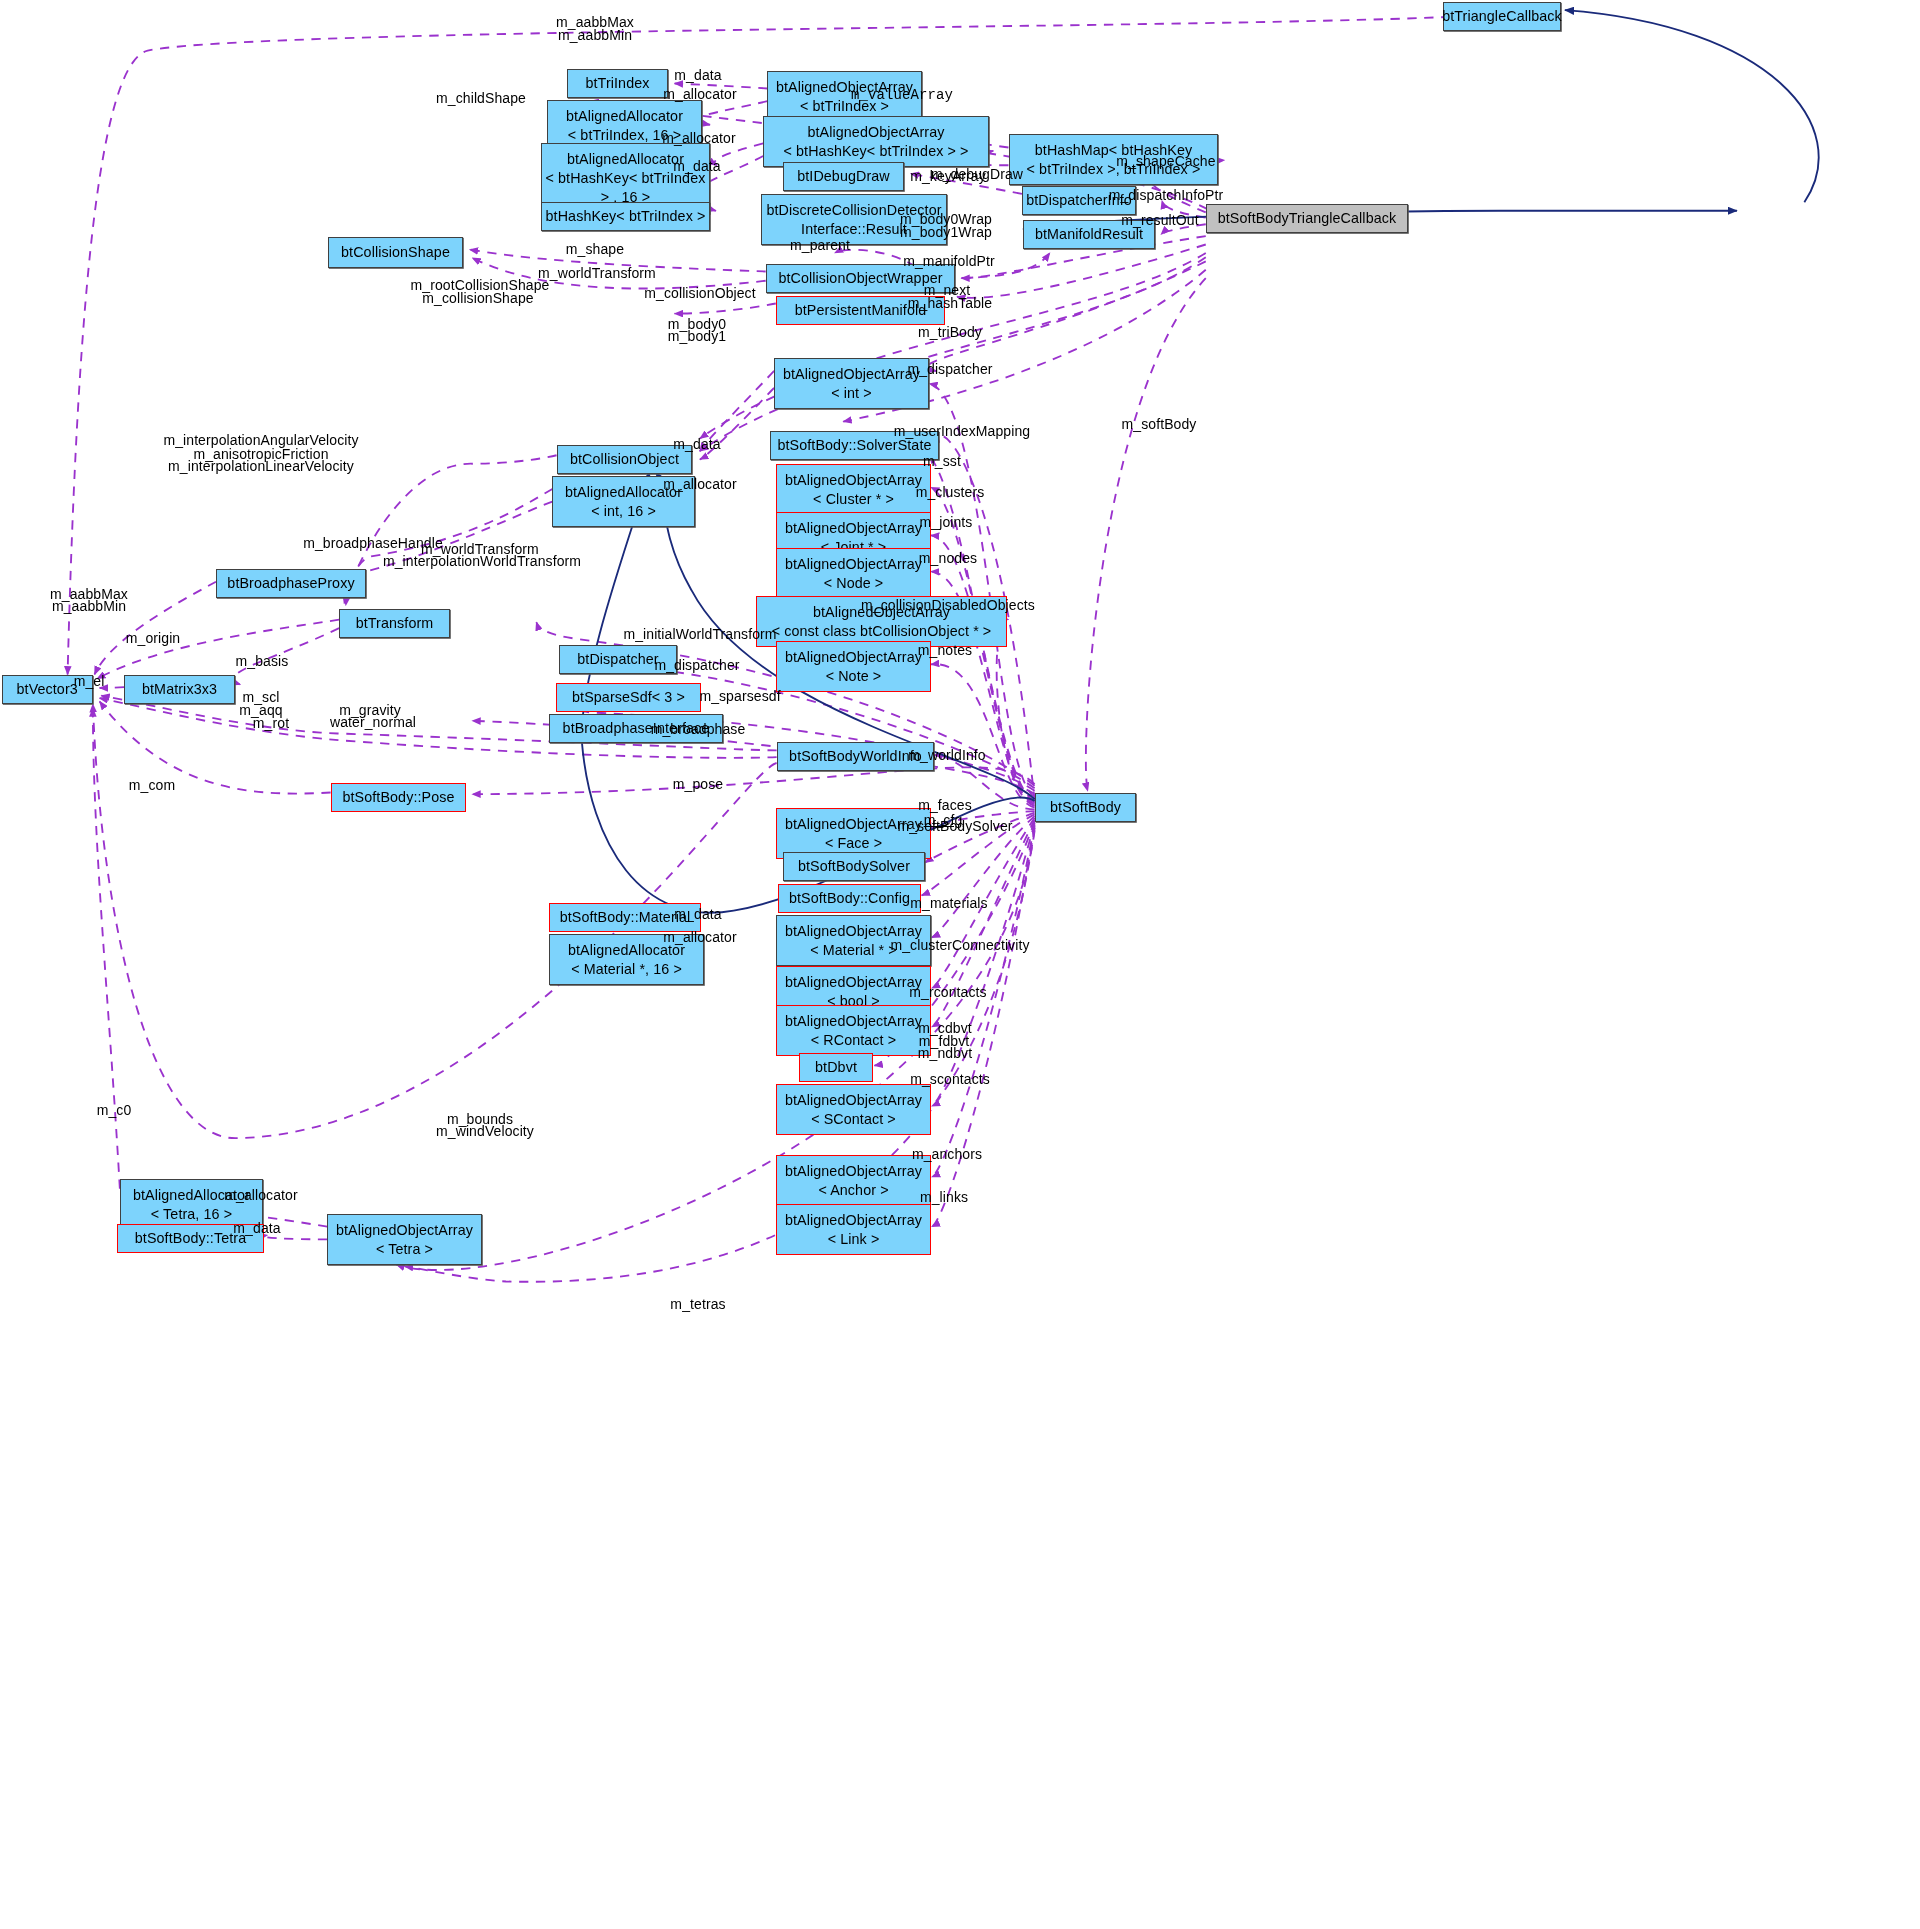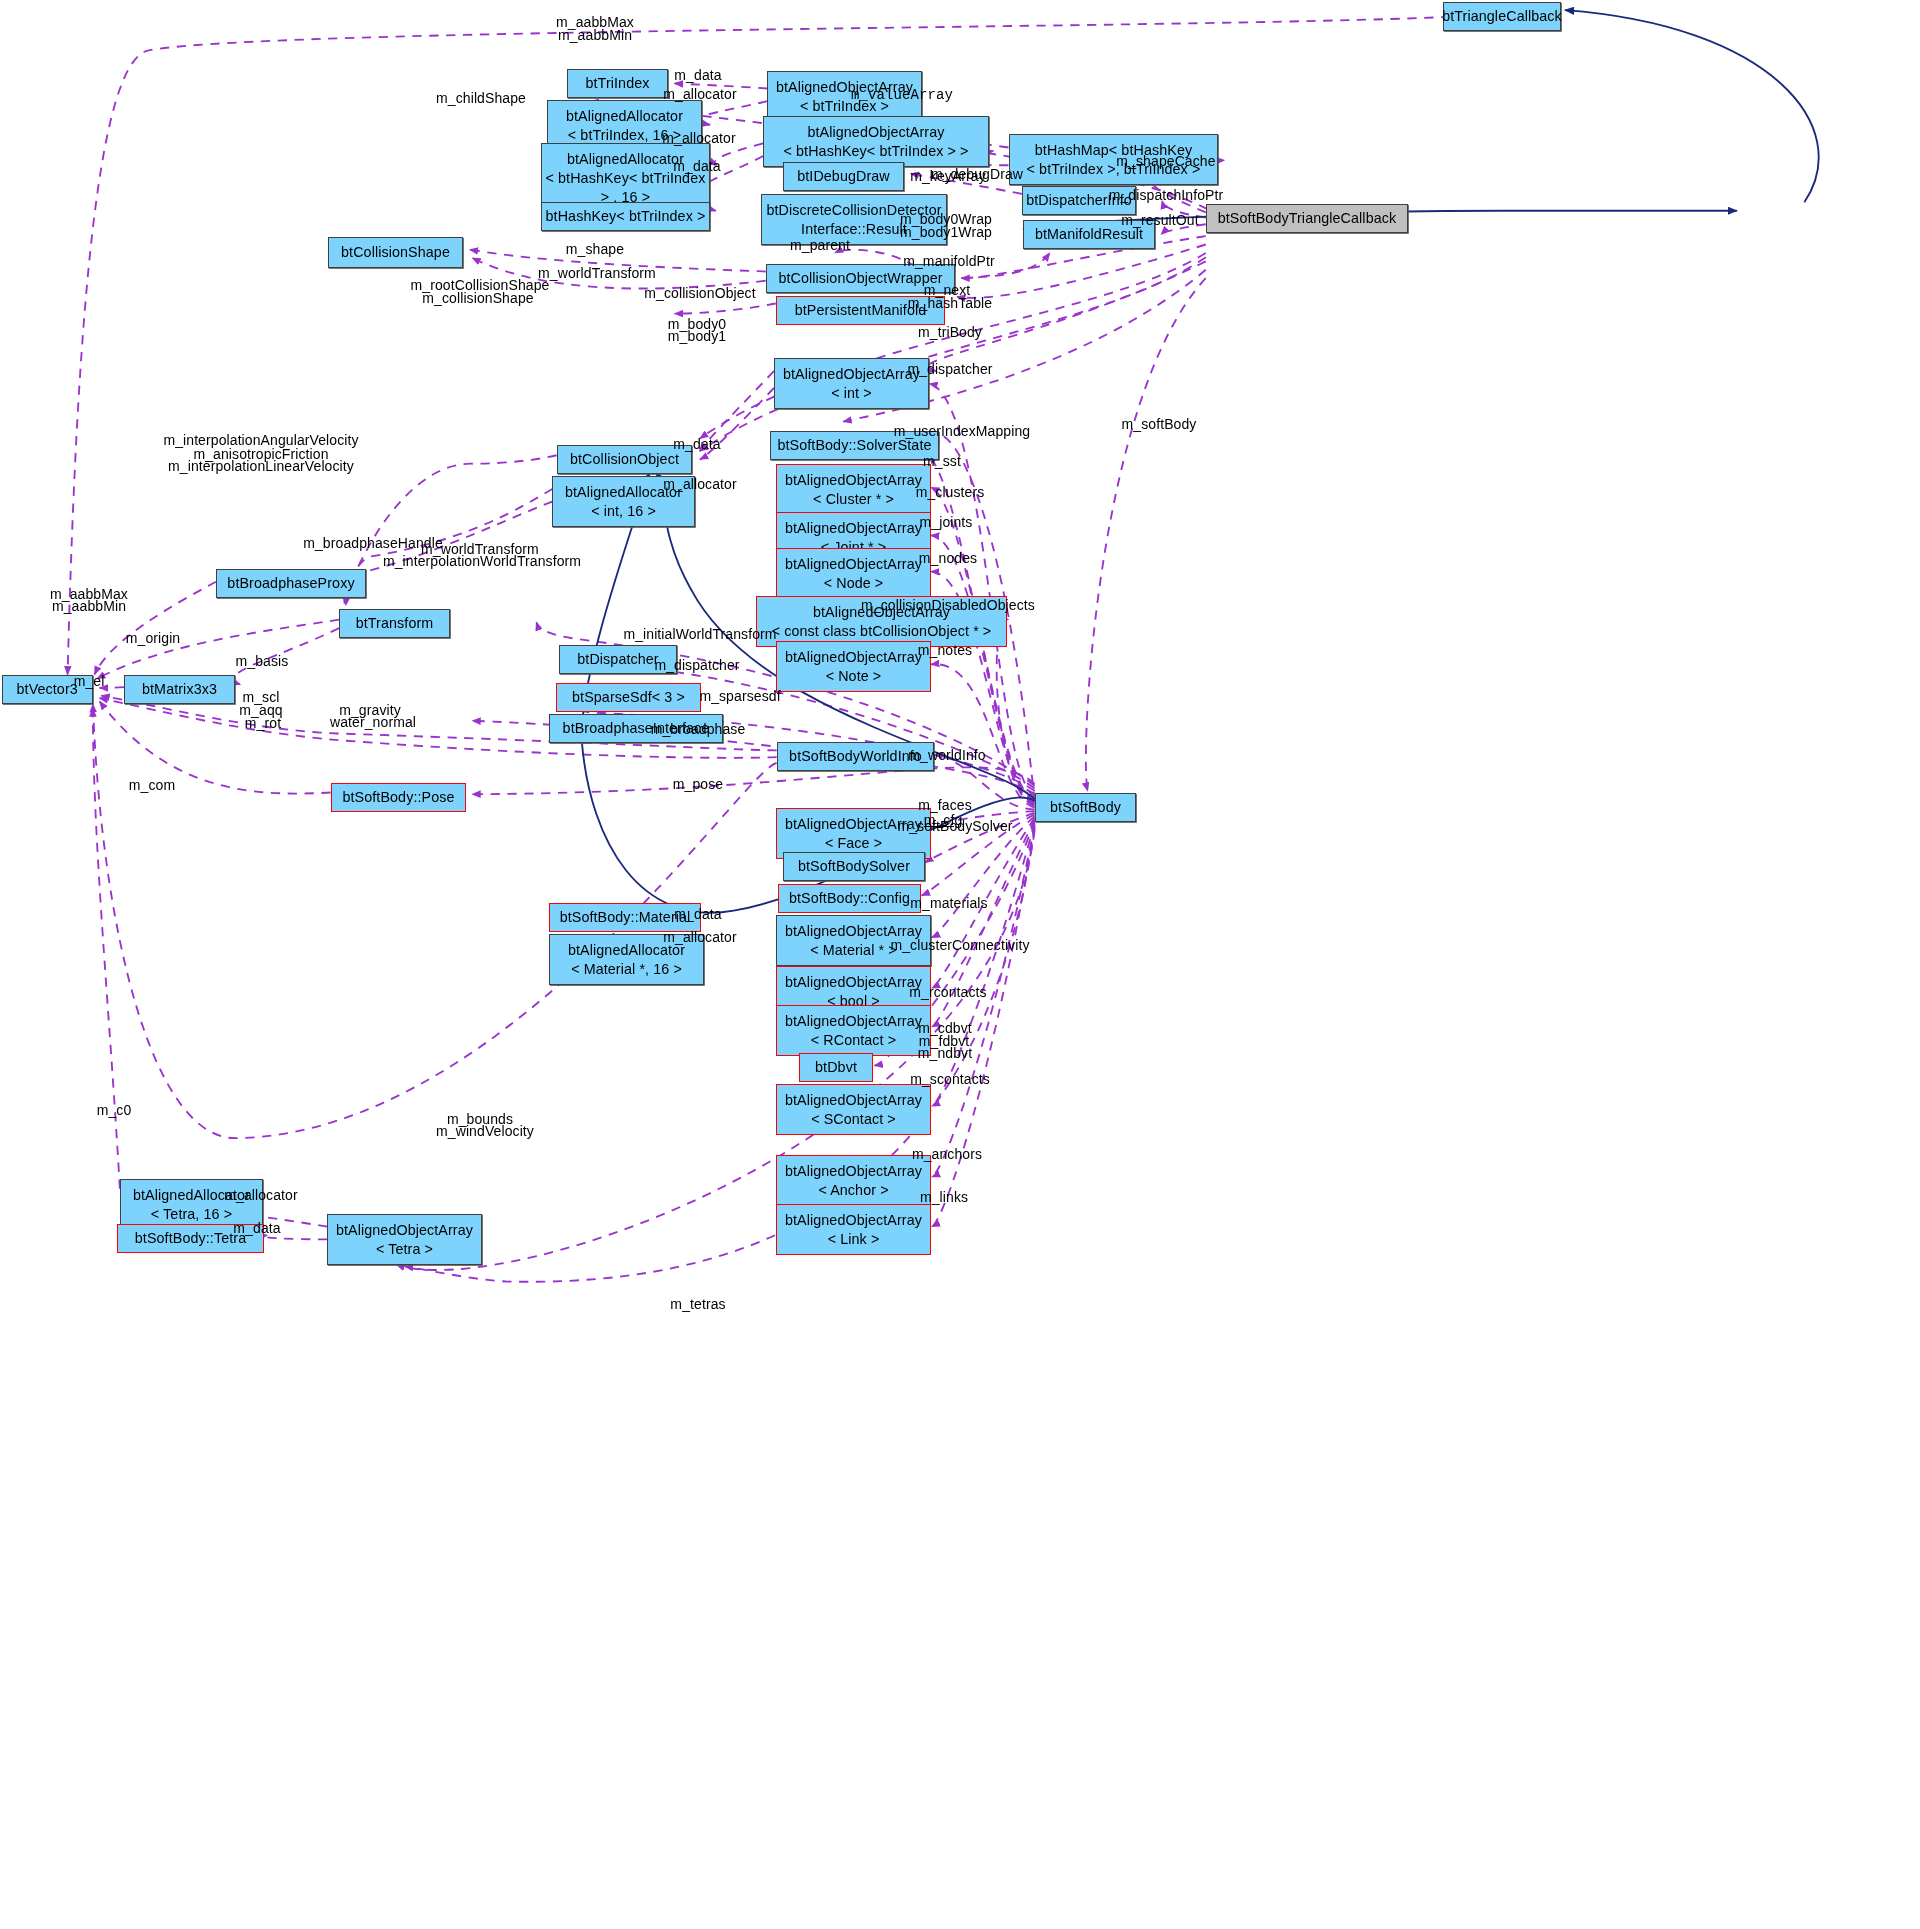--- a/index.html
+++ b/index.html
@@ -352,21 +352,21 @@
     <div class="edgelabel" style="left: 153px; top: 638px;">m_origin</div>
     <div class="edgelabel" style="left: 945px; top: 650px;">m_notes</div>
     <div class="edgelabel" style="left: 262px; top: 661px;">m_basis</div>
     <div class="edgelabel" style="left: 697px; top: 665px;">m_dispatcher</div>
     <div class="edgelabel" style="left: 89px; top: 681px;">m_el</div>
     <div class="edgelabel" style="left: 261px; top: 697px;">m_scl</div>
     <div class="edgelabel" style="left: 740px; top: 696px;">m_sparsesdf</div>
     <div class="edgelabel" style="left: 370px; top: 710px;">m_gravity</div>
     <div class="edgelabel" style="left: 261px; top: 710px;">m_aqq</div>
     <div class="edgelabel" style="left: 373px; top: 722px;">water_normal</div>
-    <div class="edgelabel" style="left: 263px; top: 723px;">m_rot</div>
+    <div class="edgelabel" style="left: 271px; top: 723px;">m_rot</div>
     <div class="edgelabel" style="left: 698px; top: 729px;">m_broadphase</div>
     <div class="edgelabel" style="left: 947px; top: 755px;">m_worldInfo</div>
     <div class="edgelabel" style="left: 152px; top: 785px;">m_com</div>
     <div class="edgelabel" style="left: 698px; top: 784px;">m_pose</div>
     <div class="edgelabel" style="left: 945px; top: 805px;">m_faces</div>
     <div class="edgelabel" style="left: 955px; top: 826px;">m_softBodySolver</div>
     <div class="edgelabel" style="left: 943px; top: 820px; text-decoration: underline;">m_cfg</div>
     <div class="edgelabel" style="left: 949px; top: 903px;">m_materials</div>
     <div class="edgelabel" style="left: 698px; top: 914px;">m_data</div>
     <div class="edgelabel" style="left: 700px; top: 937px;">m_allocator</div>

